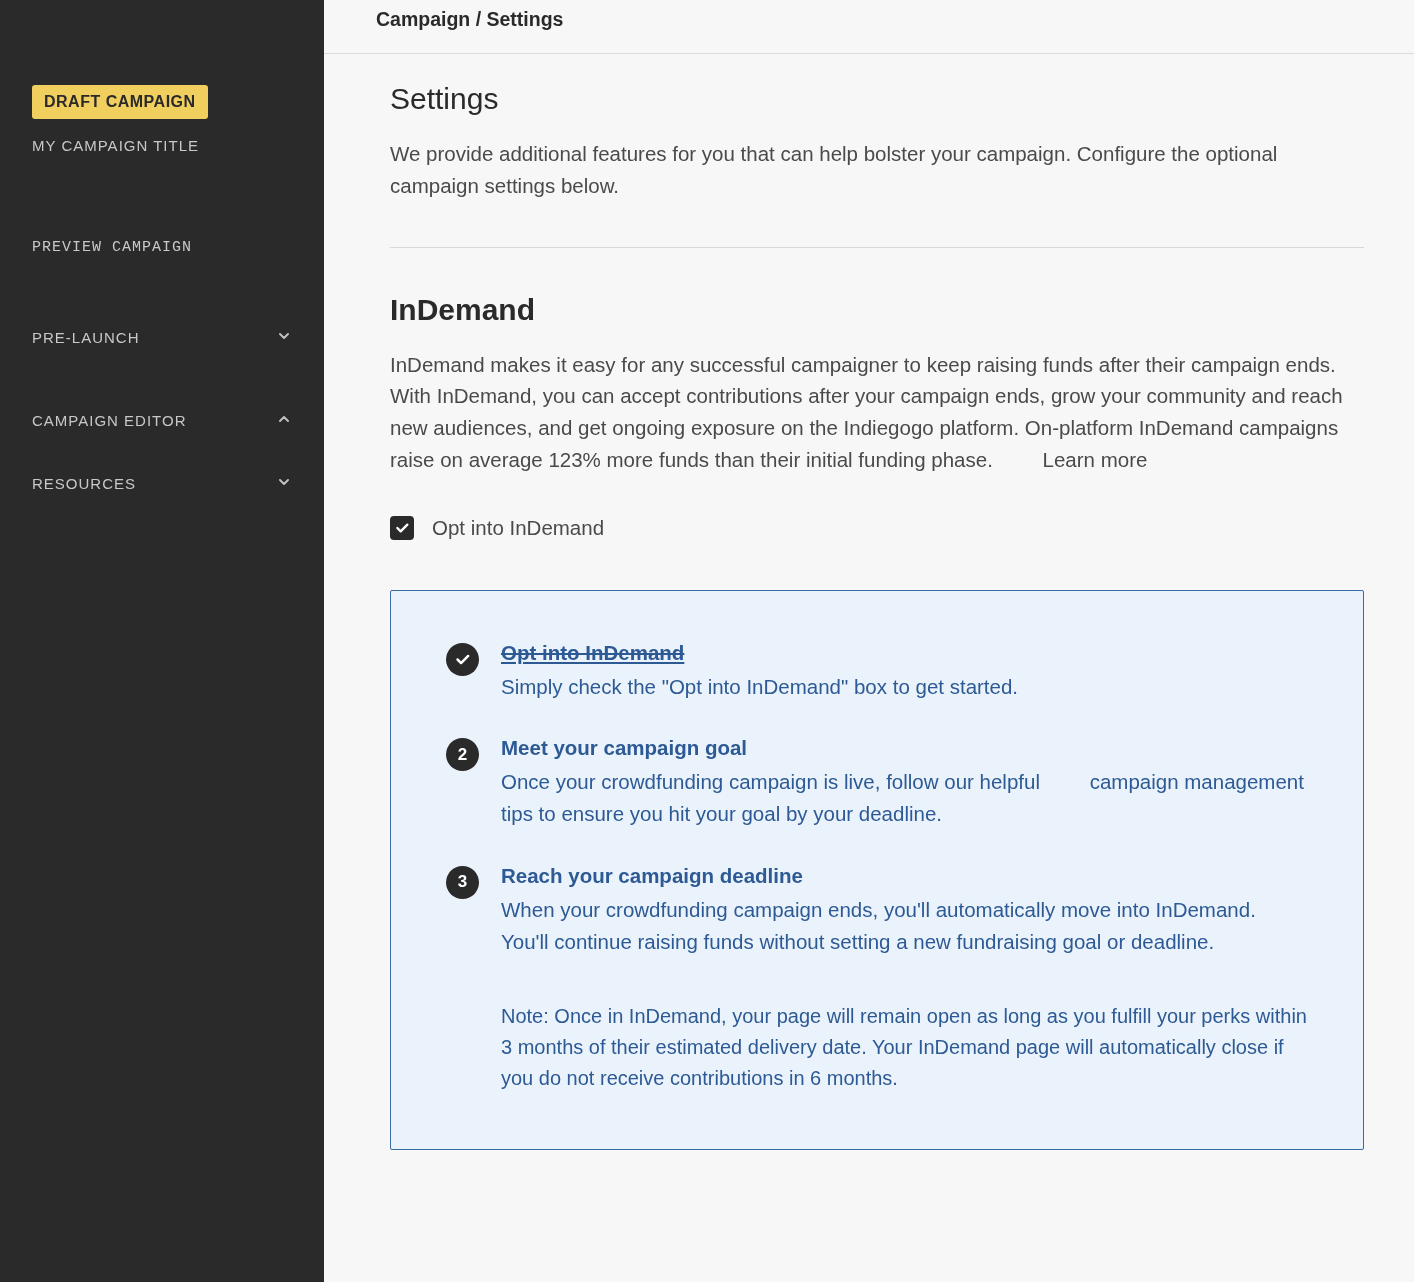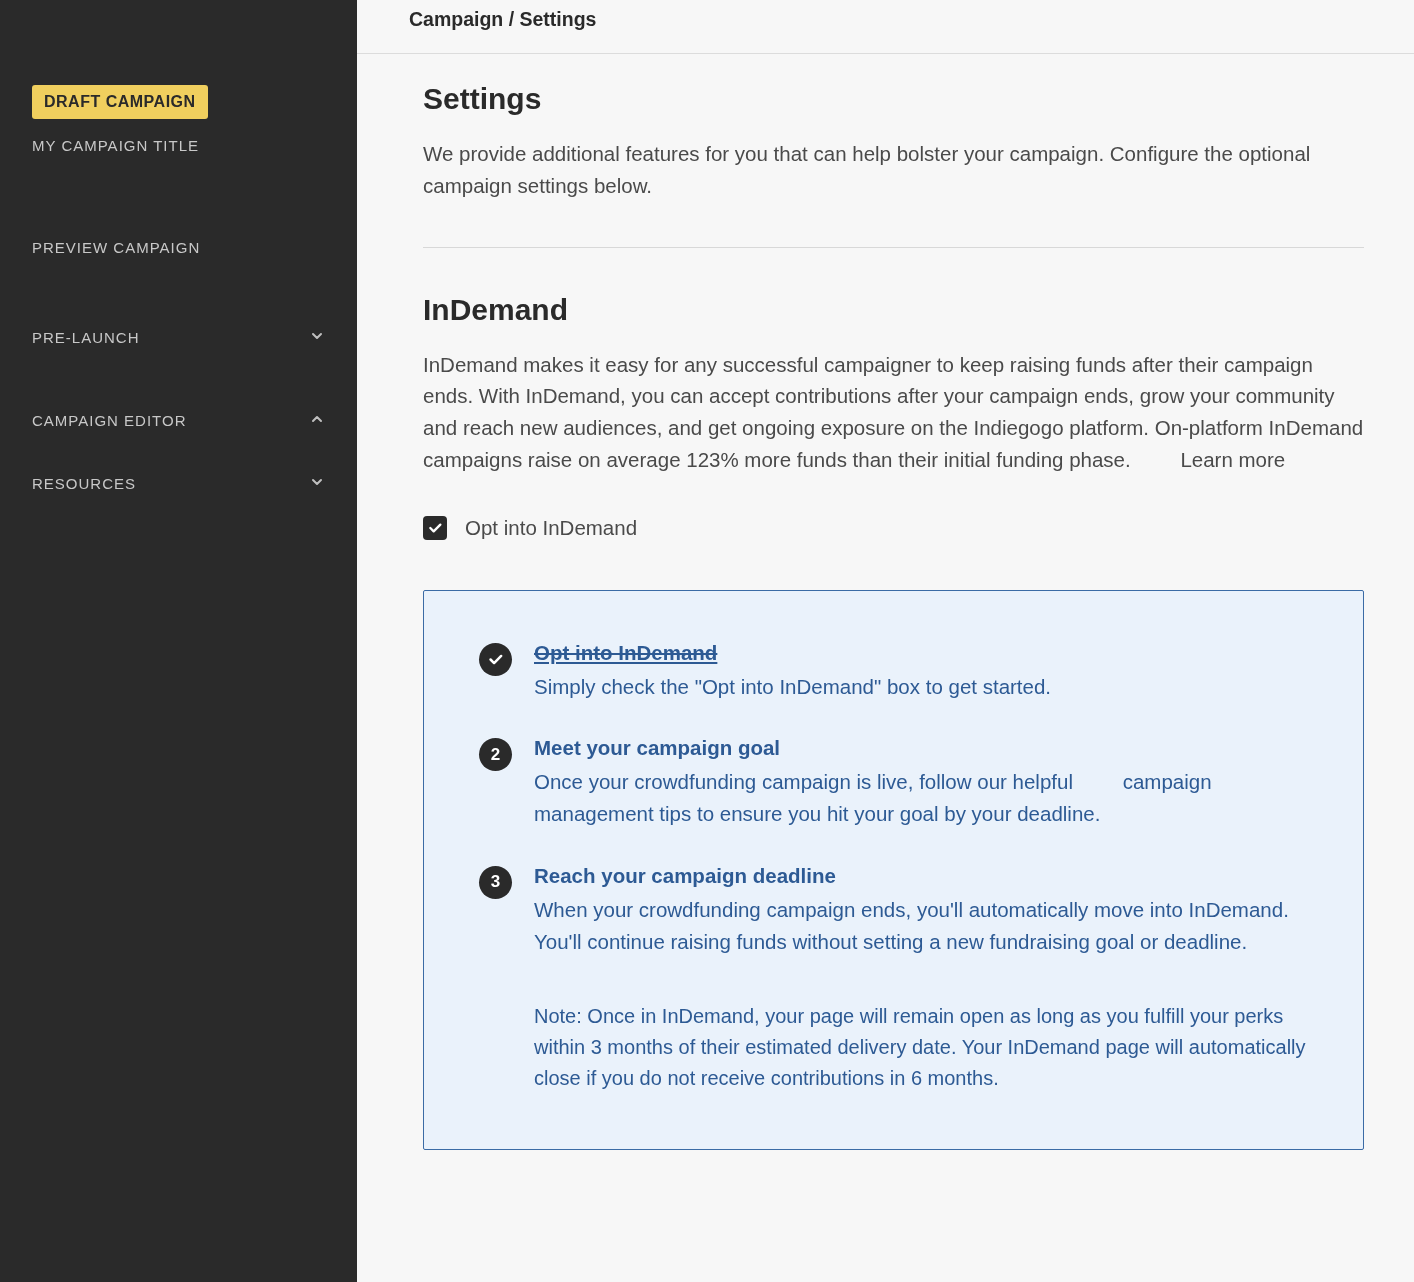--- a/index.html
+++ b/index.html
@@ -4,21 +4,21 @@
 <style>
   * { box-sizing: border-box; margin: 0; padding: 0; }
   body {
     font-family: -apple-system, BlinkMacSystemFont, "Segoe UI", Helvetica, Arial, sans-serif;
     background: #f7f7f7;
     color: #2a2a2a;
     display: flex;
     min-height: 100vh;
   }
   .sidebar {
-    width: 357px;
+    width: 324px;
     background: #2a2a2a;
     color: #c8c8c8;
     flex-shrink: 0;
     padding-top: 85px;
   }
   .badge {
     display: inline-block;
     background: #f0cf5e;
     color: #2a2a2a;
     font-weight: 600;
@@ -35,20 +35,21 @@
     letter-spacing: 1px;
     color: #c8c8c8;
   }
   .preview-link {
     display: block;
     margin: 85px 32px 0 32px;
     font-size: 15px;
     letter-spacing: 1px;
     color: #c8c8c8;
     cursor: pointer;
+    font-family: Liberation Mono, monospace;
   }
   .nav-section {
     margin-top: 55px;
   }
   .nav-header {
     display: flex;
     justify-content: space-between;
     align-items: center;
     padding: 17px 32px;
     cursor: pointer;
@@ -94,21 +95,21 @@
     font-weight: 600;
     color: #2a2a2a;
     border-bottom: 1px solid #dcdcdc;
     background: #f7f7f7;
   }
   .content {
     padding: 28px 50px 50px 66px;
   }
   .page-title {
     font-size: 30px;
-    font-weight: 700;
+    font-weight: 400;
     margin-bottom: 22px;
   }
   .intro {
     font-size: 20.5px;
     line-height: 1.55;
     color: #4a4a4a;
     margin-bottom: 45px;
   }
   .divider {
     border: none;

